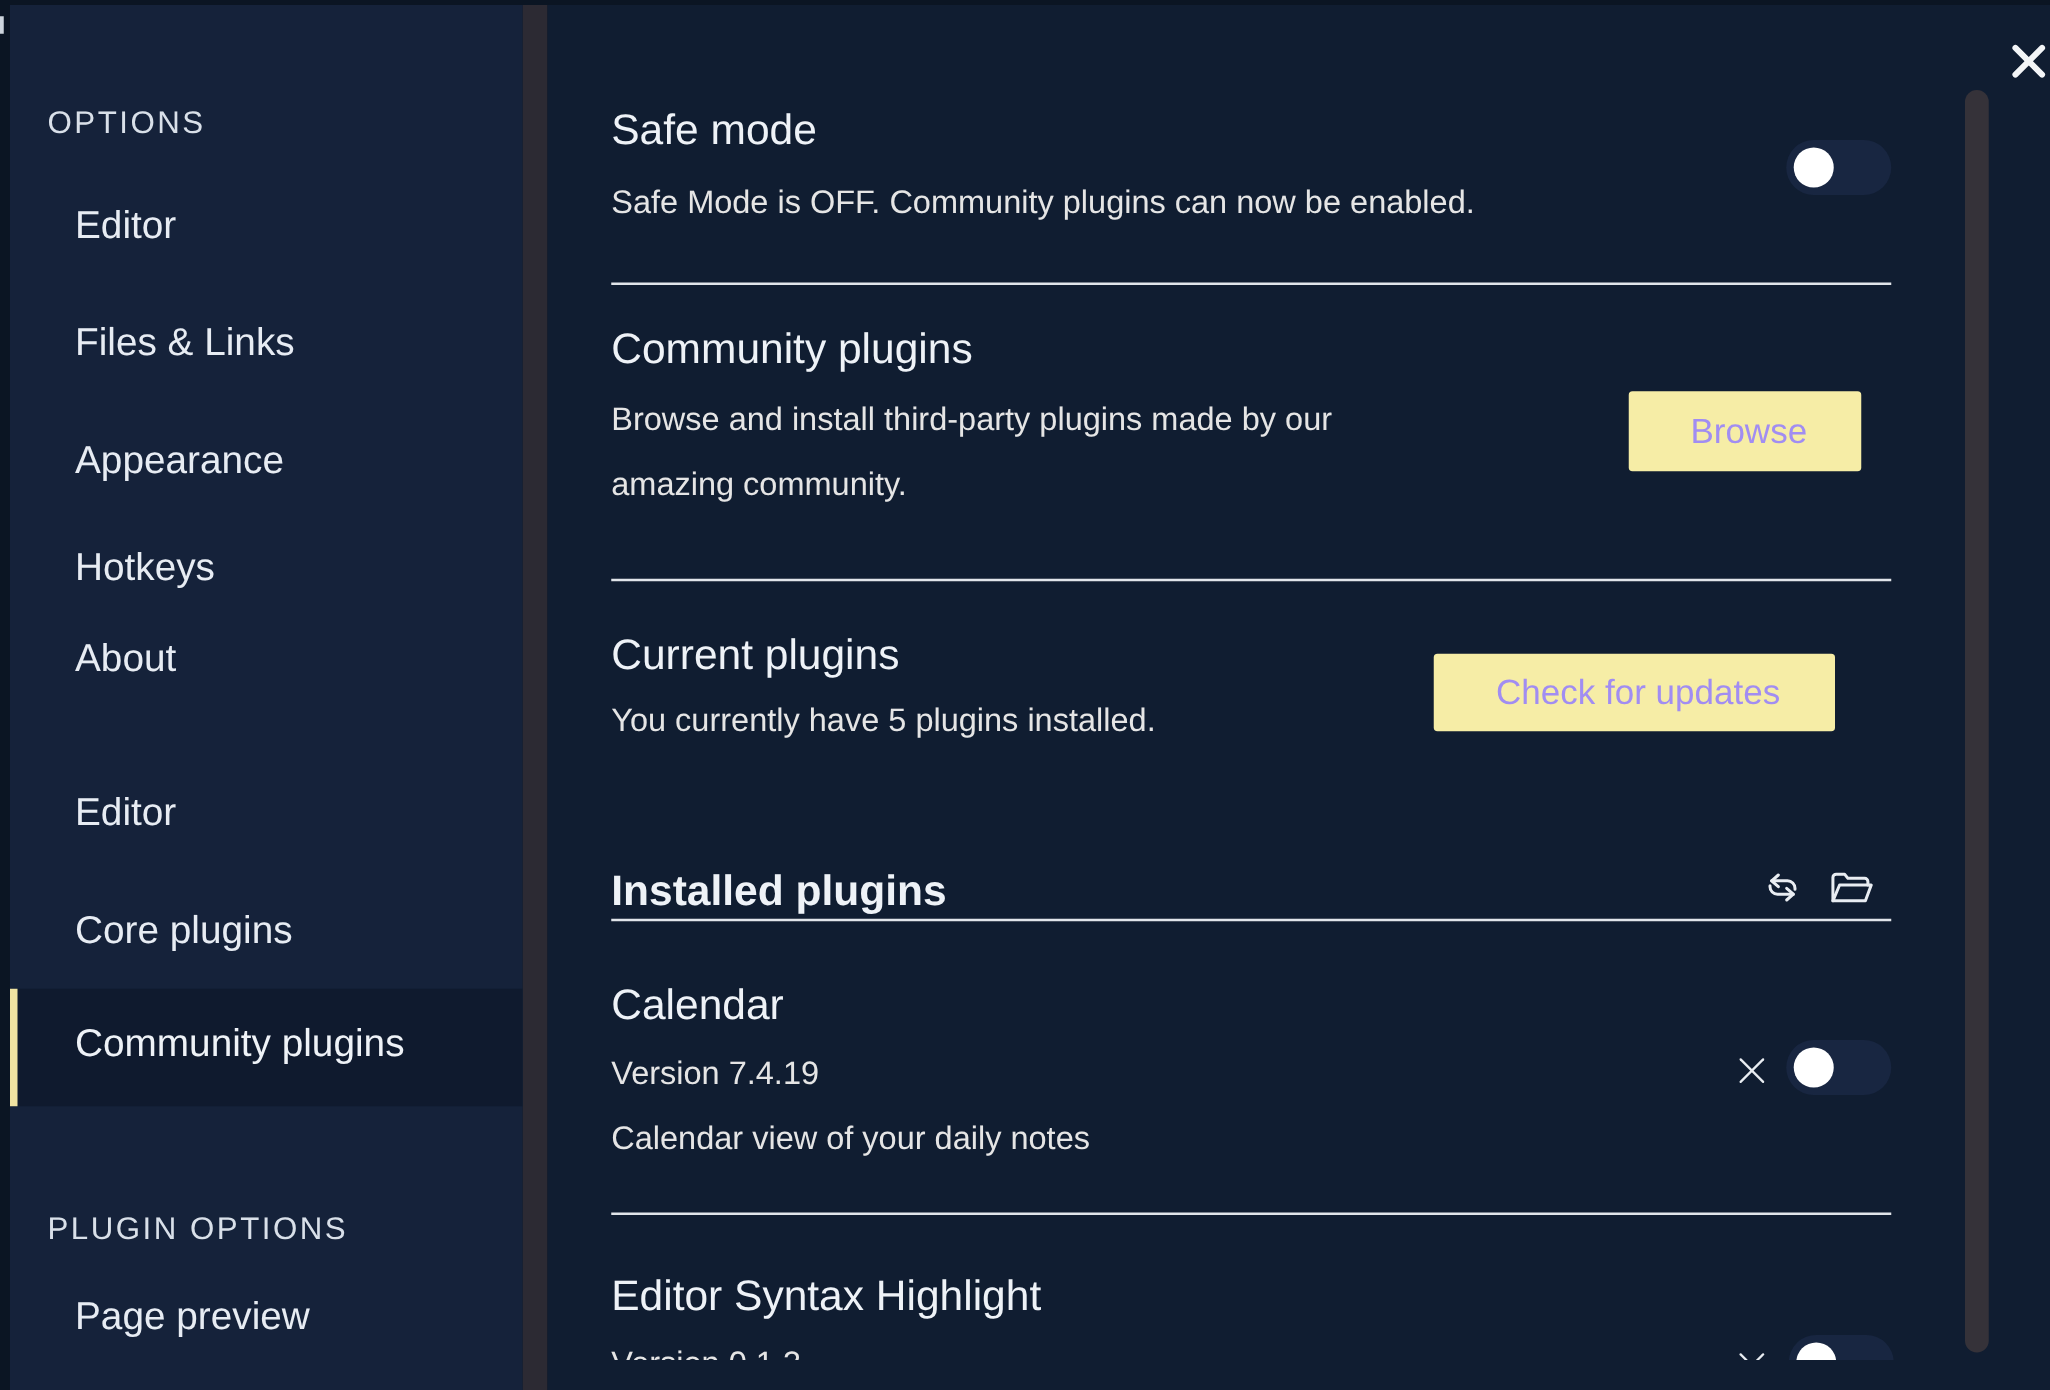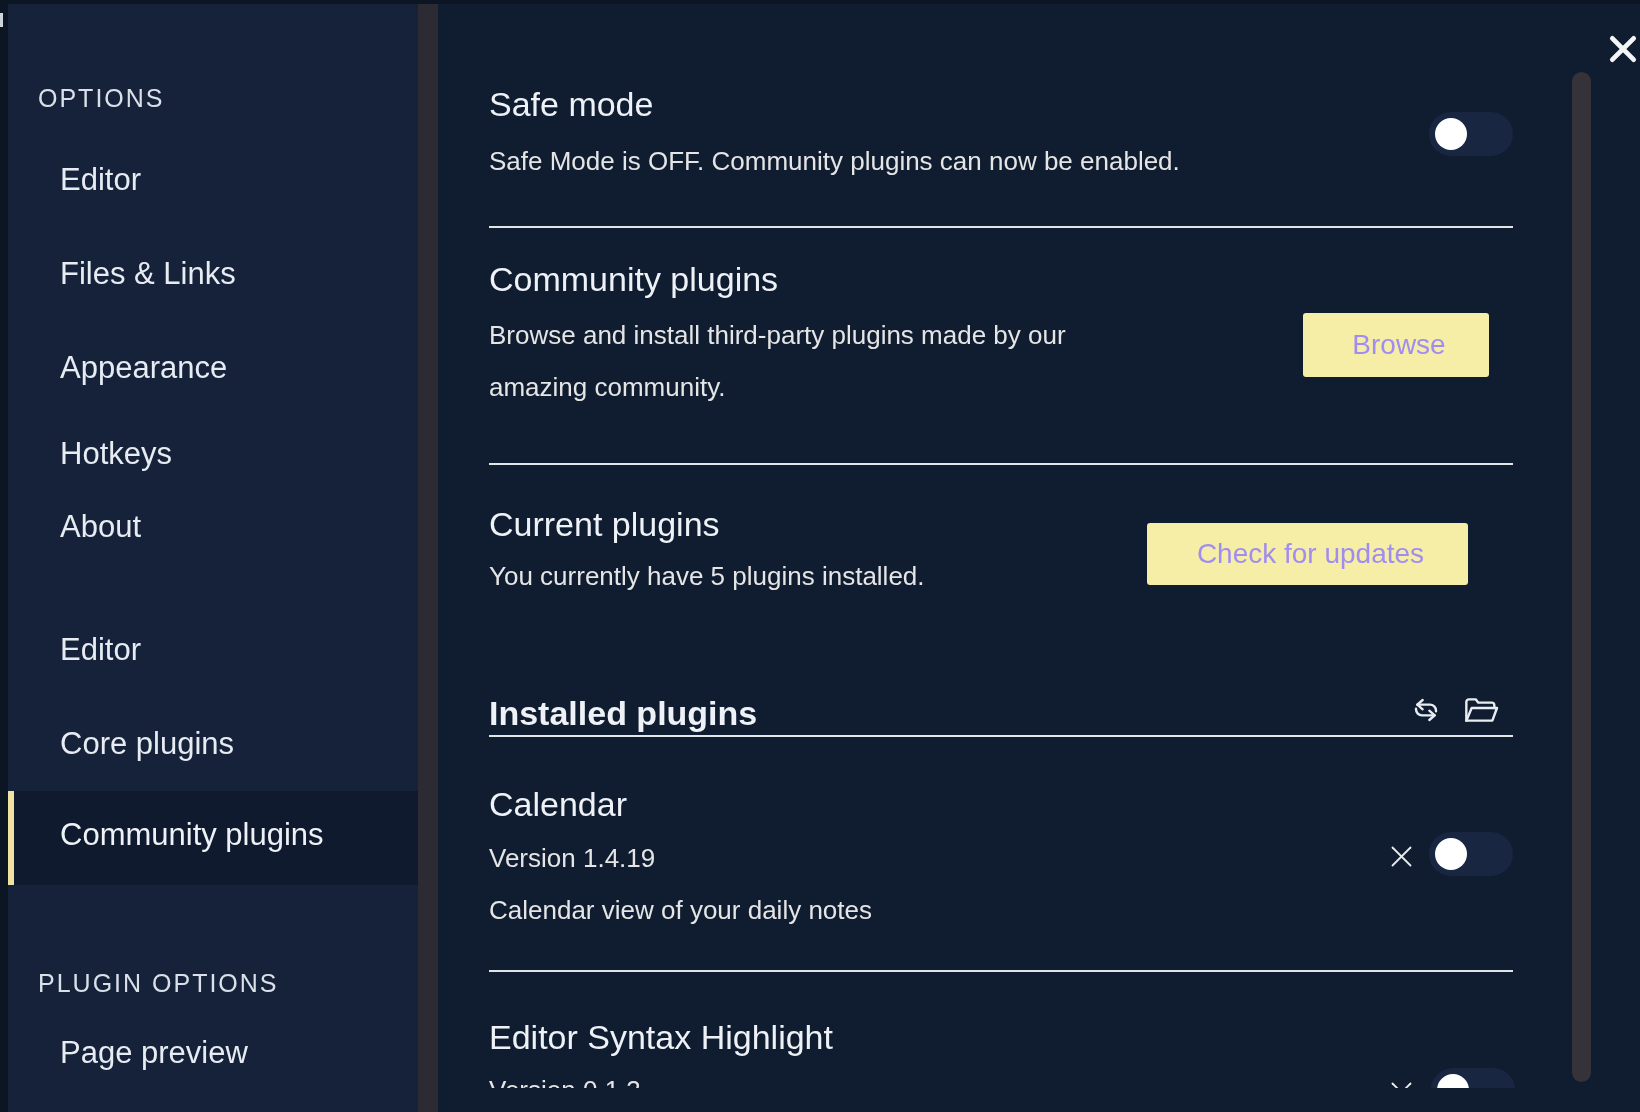--- a/index.html
+++ b/index.html
@@ -144,21 +144,21 @@
       </button>
       <button class="icon-btn" id="icon-folder">
         <svg width="38" height="32" viewBox="0 0 28 24" fill="none" stroke="#e9edf2" stroke-width="1.8" stroke-linecap="round" stroke-linejoin="round">
           <path d="M3 20 V6 a2 2 0 0 1 2-2 h5 l2 2.5 h10 a2 2 0 0 1 2 2 v2"></path>
           <path d="M3 20 l4-9.5 h19 L22.5 20 z"></path>
         </svg>
       </button>
       <div class="divider" id="div-3"></div>
 
       <div class="setting-name" id="name-calendar">Calendar</div>
-      <div class="setting-desc" id="ver-calendar">Version 1.4.19</div>
+      <div class="setting-desc" id="ver-calendar">Version 7.4.19</div>
       <div class="setting-desc" id="desc-calendar">Calendar view of your daily notes</div>
       <button class="icon-btn" id="x-calendar">
         <svg width="27" height="27" viewBox="0 0 24 24" fill="none" stroke="#e9edf2" stroke-width="1.6" stroke-linecap="round">
           <line x1="4" y1="4" x2="20" y2="20"></line>
             <line x1="20" y1="4" x2="4" y2="20"></line>
         </svg>
       </button>
       <div class="toggle" id="toggle-calendar">
         <div class="knob"></div>
       </div>

